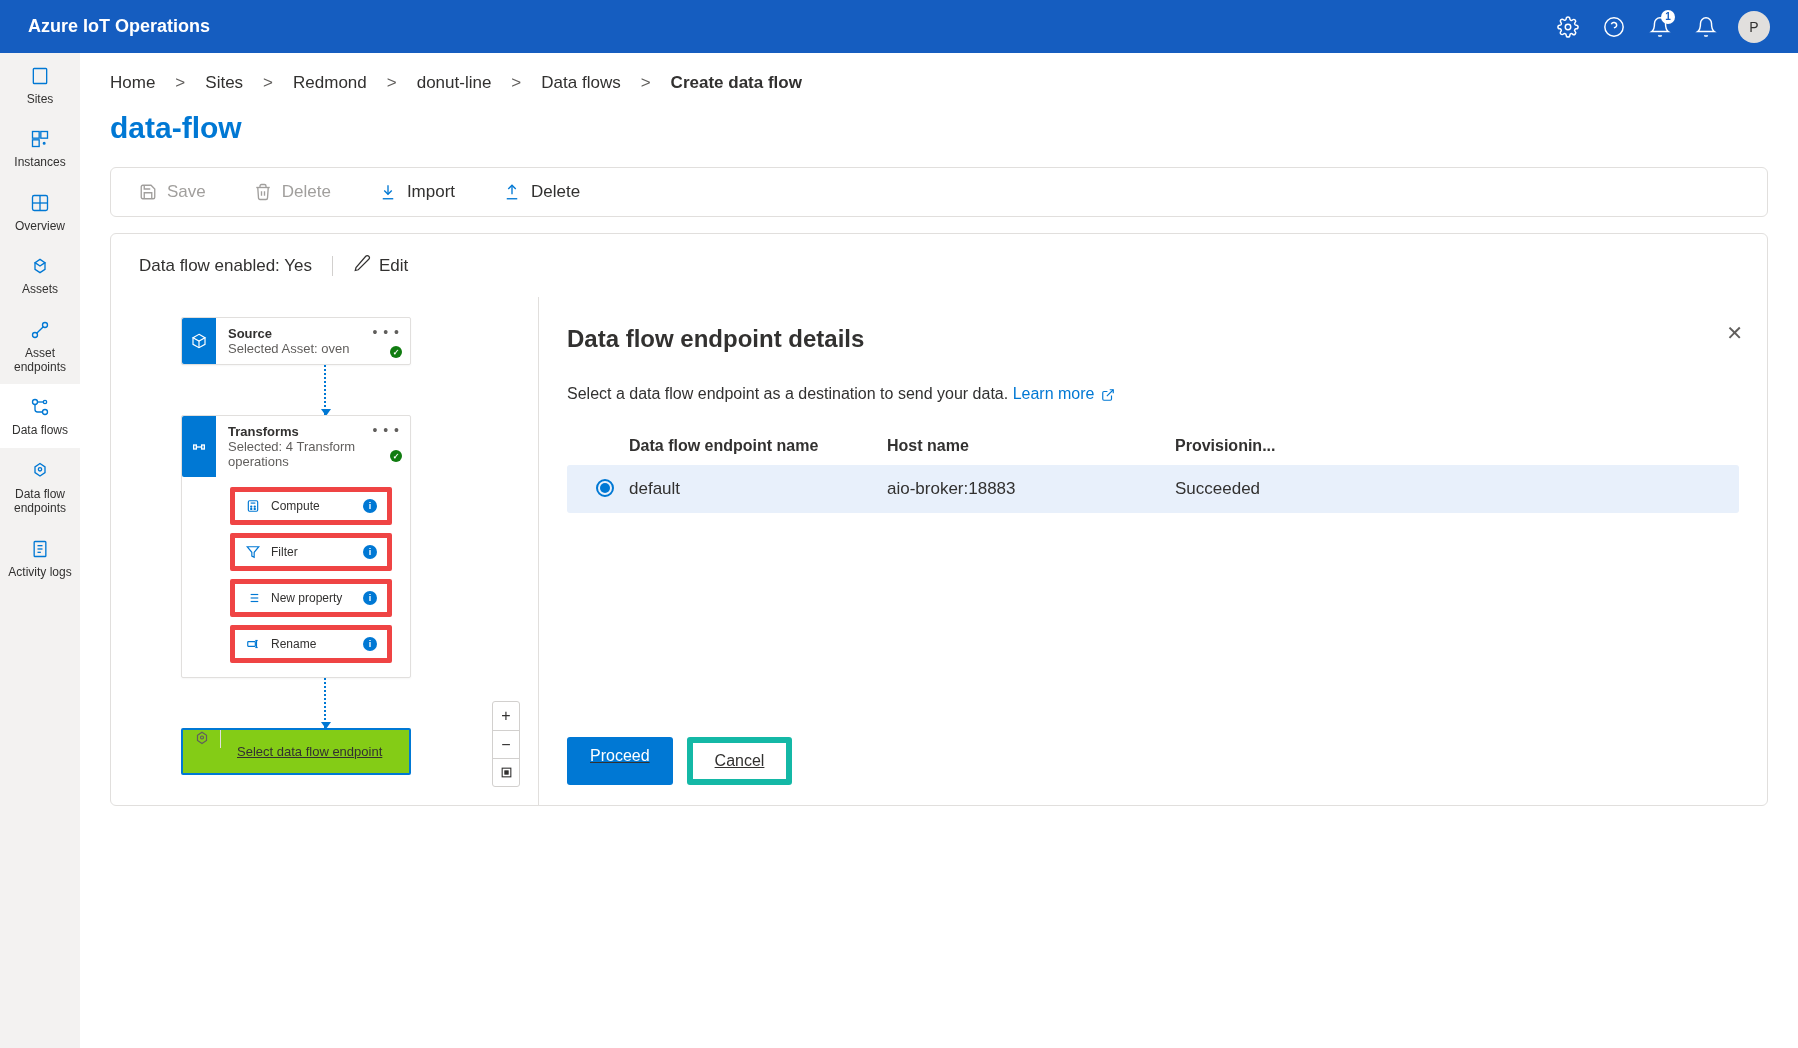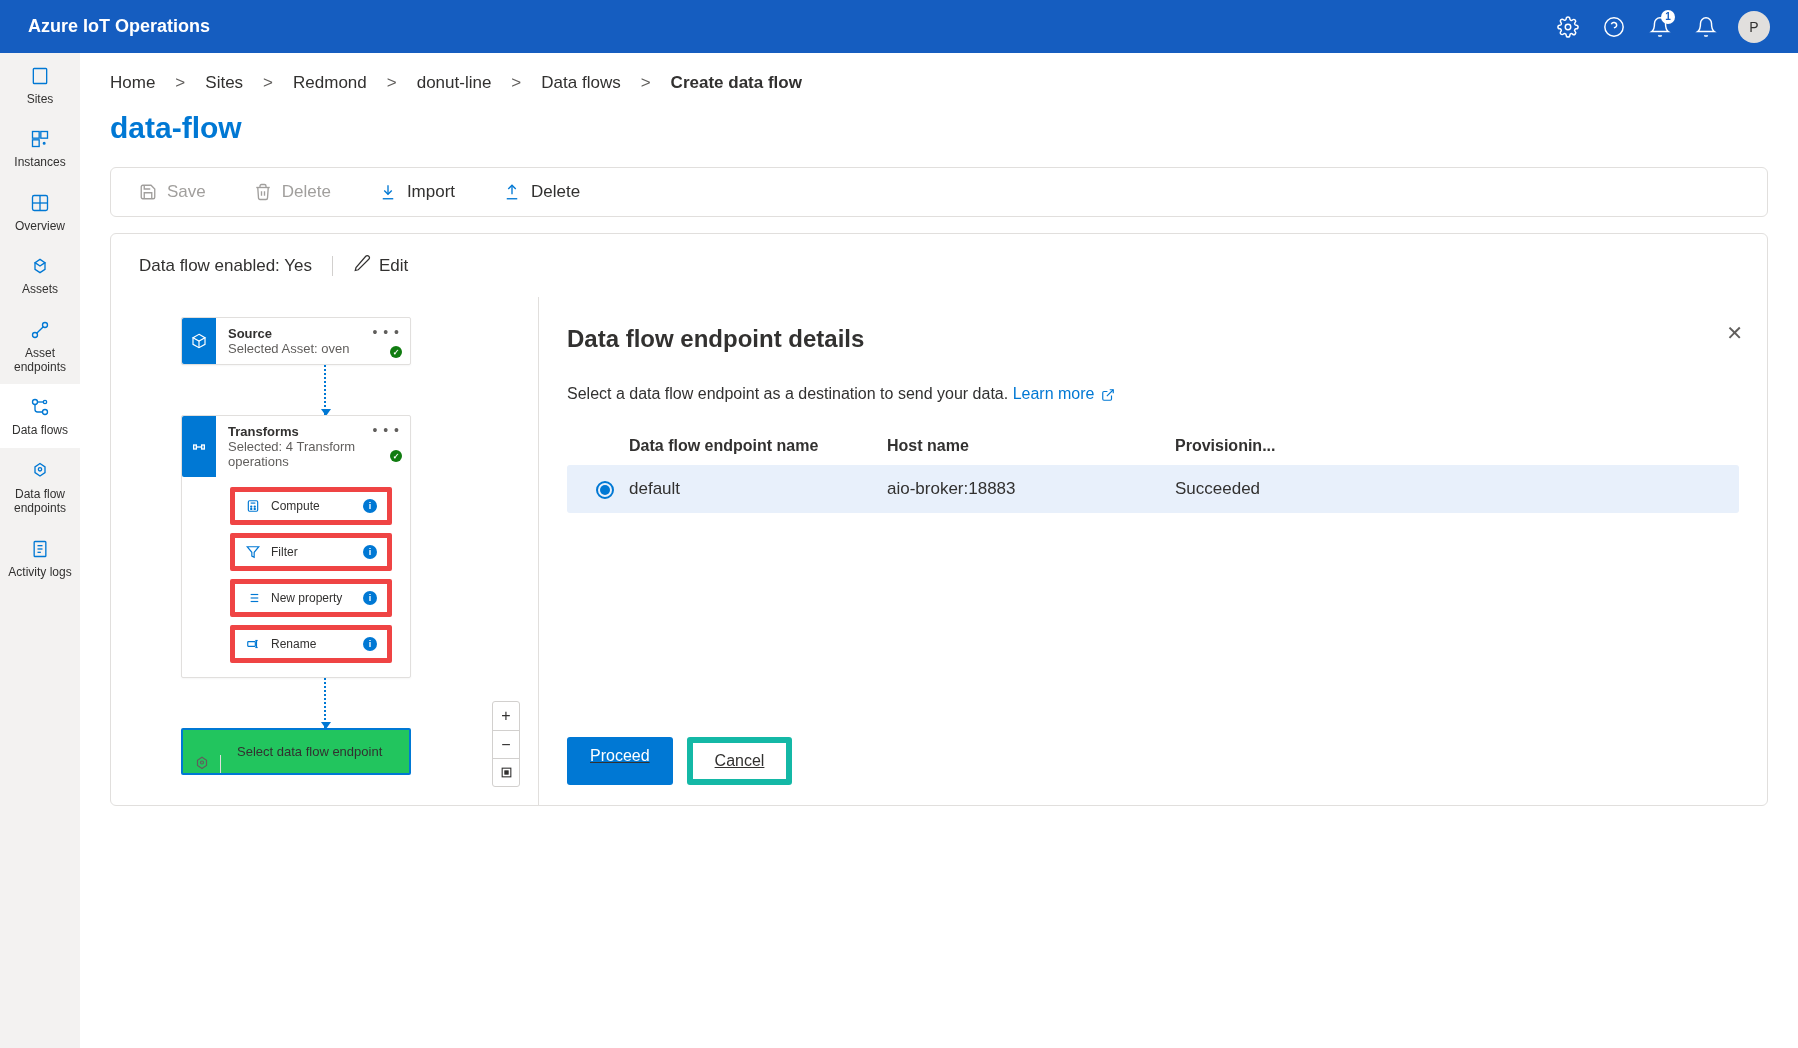--- a/index.html
+++ b/index.html
@@ -61,38 +61,38 @@
   
   .connector { height: 50px; display: flex; justify-content: center; align-items: center; }
   .connector-line { width:0; height:100%; border-left:2px dotted #0078d4; position:relative;}
   .connector-line::after { content:''; position:absolute; bottom:-1px; left:-5px; width:0; height:0; border-left:5px solid transparent; border-right:5px solid transparent; border-top:7px solid #0078d4;}
   
   .transform-node .ops { padding: 10px 18px 14px 48px; display:flex; flex-direction:column; gap:8px;}
   .op { border:5px solid #ef4444; border-radius:2px; padding: 6px 10px; display:flex; align-items:center; gap:10px; font-size:12px; cursor:pointer; position:relative;}
   .op-ic { width:16px; height:16px; display:flex; align-items:center; justify-content:center; color:#0078d4;}
   .op-badge { margin-left:auto; width:14px; height:14px; border-radius:50%; background:#0078d4; color:#fff; font-size:9px; font-weight:bold; display:flex; align-items:center; justify-content:center;}
   
-  .dest-node { border: 2px solid #0078d4; border-radius: 2px; display:flex; align-items:flex-end; background:#22c55e; cursor:pointer;}
+  .dest-node { border: 2px solid #0078d4; border-radius: 2px; display:flex; align-items:flex-start; background:#84cc16; cursor:pointer;text-decoration:underline;}
   .dest-ic { width:38px; border-right:1px solid #e1dfdd; display:flex; align-items:center; justify-content:center; color:#605e5c;}
   .dest-body { flex:1; padding: 14px 16px; font-size:13px;}
   
   .zoom-ctrl { position:absolute; right:18px; bottom:18px; width:28px; border:1px solid #d2d0ce; border-radius:3px; background:#fff; display:flex; flex-direction:column;}
   .zoom-ctrl div { height:28px; display:flex; align-items:center; justify-content:center; cursor:pointer; font-size:16px; color:#323130;}
   .zoom-ctrl div + div { border-top:1px solid #d2d0ce;}
   
   
   .panel { flex: 1; padding: 28px 28px 20px 28px; display:flex; flex-direction:column; position:relative;}
   .panel-close { position:absolute; top:24px; right:24px; cursor:pointer; font-size:20px; color:#605e5c;}
   .panel-title { font-size: 24px; font-weight: 600; margin-bottom: 32px; }
   .panel-desc { font-size: 16px; color:#323130; margin-bottom: 24px;}
   .panel-desc a { color:#0078d4; text-decoration:none; cursor:pointer;}
   .ext-ic { display:inline-flex; vertical-align:text-bottom; margin-left:2px;}
   
   .tbl-head { display:flex; padding: 10px 14px 10px 14px; font-size:16px; font-weight:600;}
-  .tbl-row { display:flex; padding: 14px; align-items:flex-end; font-size:17px; background:#e8f0fb; border-radius:3px;}
+  .tbl-row { display:flex; padding: 14px; align-items:flex-start; font-size:17px; background:#e8f0fb; border-radius:3px;}
   .col-radio { width:48px; display:flex; justify-content:center;}
   .col1 { flex: 0 0 258px; }
   .col2 { flex: 0 0 288px; }
   .col3 { flex: 1; }
   .radio { width:18px; height:18px; border-radius:50%; border:2px solid #0078d4; display:flex; align-items:center; justify-content:center; cursor:pointer;}
   .radio.checked::after { content:''; width:10px; height:10px; border-radius:50%; background:#0078d4;}
   
   .panel-footer { margin-top:auto; padding-top:40px; display:flex; gap:14px;text-decoration:underline;}
   .btn { padding: 9px 22px; border-radius:3px; font-size:16px; cursor:pointer; border:1px solid transparent;}
   .btn-primary { background:#0078d4; color:#fff;}

